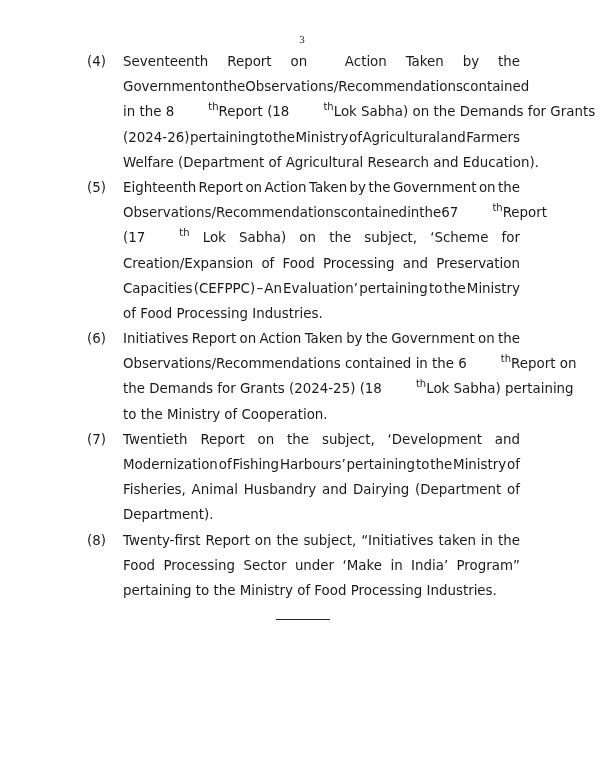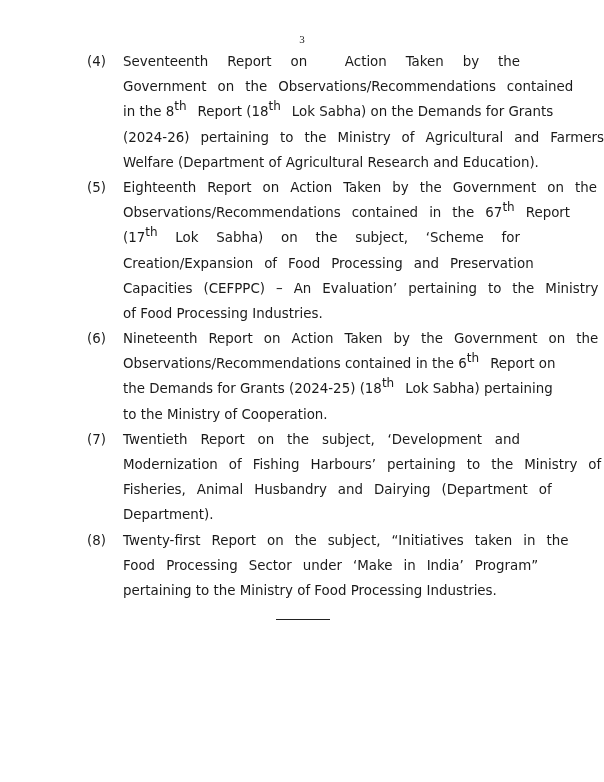--- a/index.html
+++ b/index.html
@@ -5,24 +5,24 @@
   html, body { margin: 0; padding: 0; background: #ffffff; }
   body { width: 604px; height: 782px; position: relative; overflow: hidden;
          font-family: "DejaVu Sans", sans-serif; color: #1a1a1a; }
   .page-num { position: absolute; top: 33px; left: 0; width: 604px; text-align: center;
               font-family: "Liberation Serif", serif; font-size: 11px; }
   .list { position: absolute; top: 49px; left: 87px; width: 433px; }
   .item { position: relative; }
   .num { position: absolute; left: 0; top: 0; font-size: 13.4px; line-height: 25.2px; }
   .body { margin-left: 36px; }
   .line { display: flex; justify-content: space-between; font-size: 13.4px; line-height: 25.2px;
-          white-space: nowrap; height: 25.2px; gap: 11px; }
+          white-space: nowrap; height: 25.2px; }
   .line.last { justify-content: flex-start; }
   .line.last span { margin-right: 4px; }
-  sup { font-size: 12px; vertical-align: 6px; line-height: 0; }
+  sup { font-size: 10px; vertical-align: 6px; line-height: 0; margin-left: 34px; }
   .rule { position: absolute; top: 619px; left: 276px; width: 54px; height: 0;
           border-top: 1.2px solid #222; }
 </style>
 </head>
 <body>
 
 <div class="page-num">3</div>
 
 <div class="list" id="list">
     <div class="item">
@@ -120,21 +120,21 @@
         </div>
         <div class="line last">
           <span>of Food Processing Industries.</span>
         </div>
       </div>
     </div>
     <div class="item">
       <div class="num">(6)</div>
       <div class="body">
         <div class="line">
-          <span>Nineteenth</span>
+          <span>Initiatives</span>
           <span>Report</span>
           <span>on</span>
           <span>Action</span>
           <span>Taken</span>
           <span>by</span>
           <span>the</span>
           <span>Government</span>
           <span>on</span>
           <span>the</span>
         </div>

